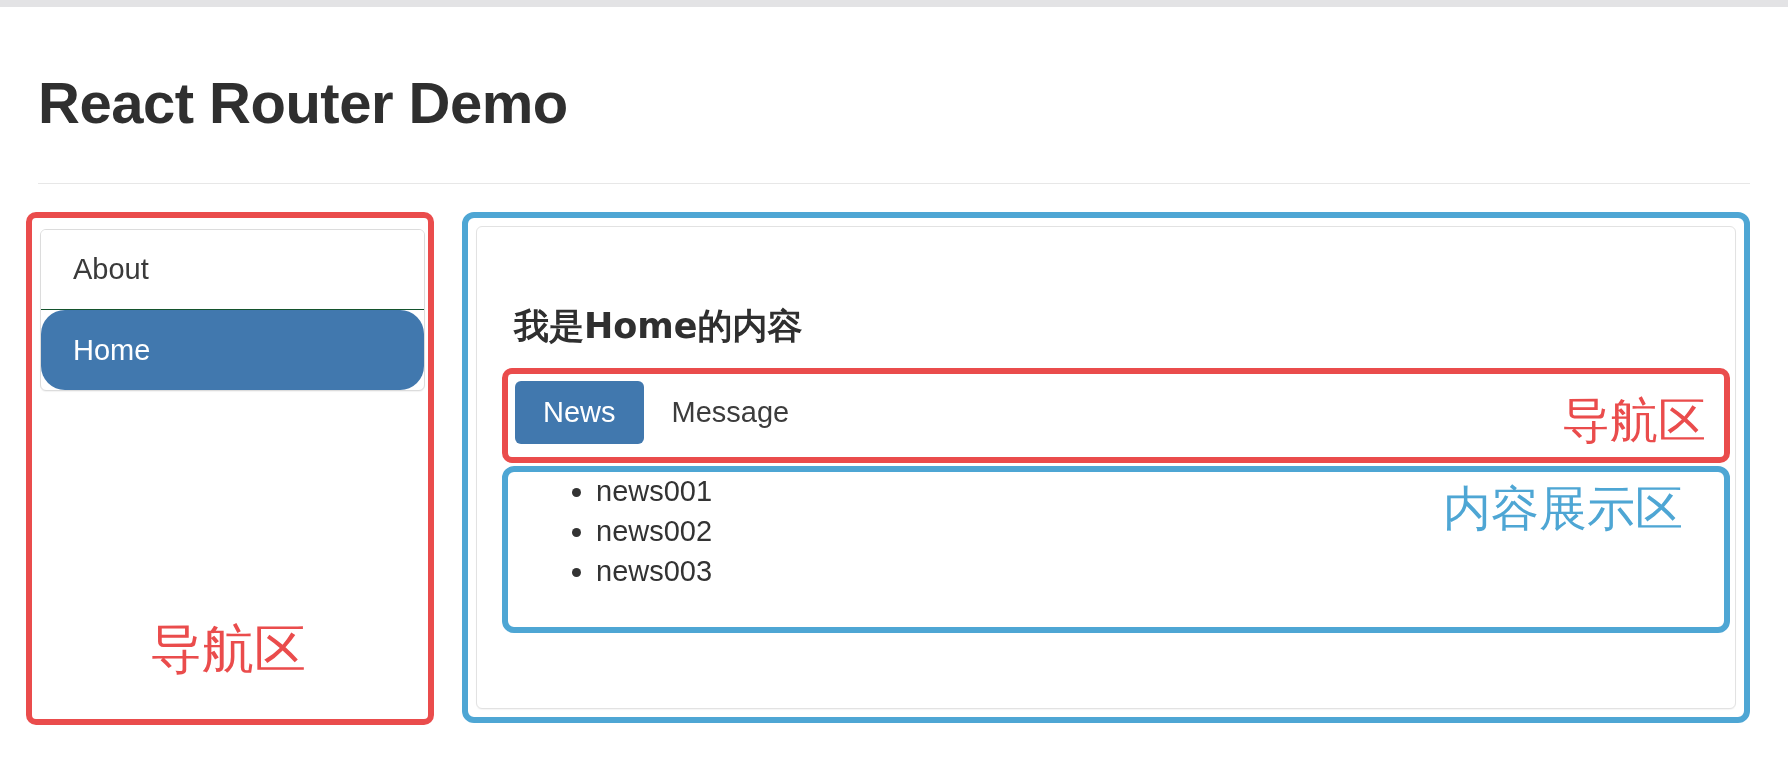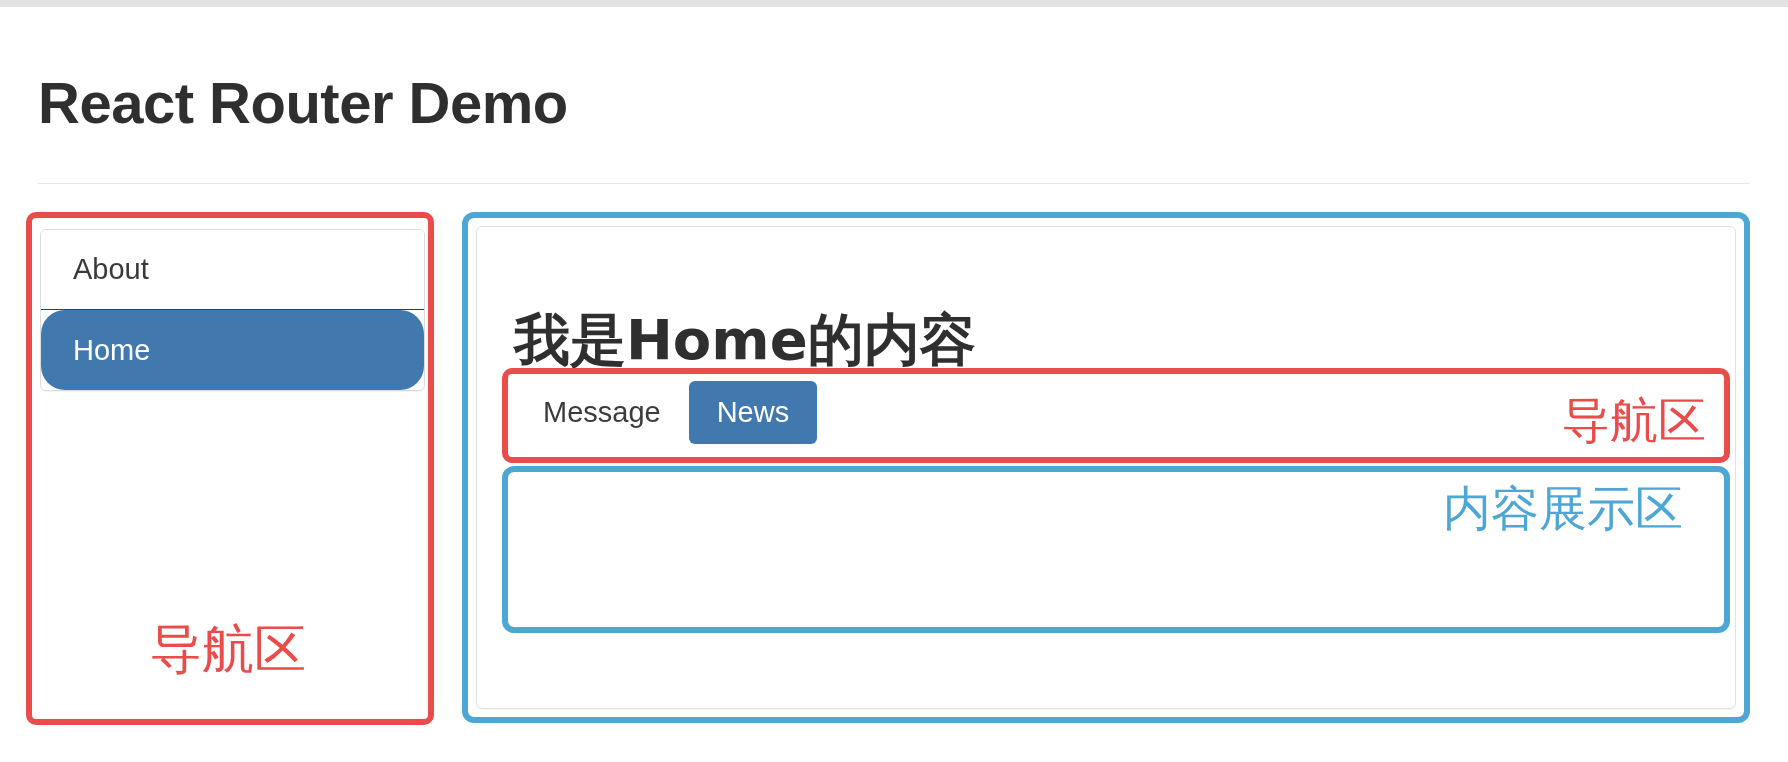--- a/index.html
+++ b/index.html
@@ -111,21 +111,21 @@
     width: 1260px; height: 483px;
     background: #fff;
     border: 1px solid #e2e2e2;
     border-radius: 6px;
     box-shadow: 0 1px 1px rgba(0,0,0,0.04);
   }
 
   #home-heading {
     position: absolute;
     left: 514px; top: 296px;
-    font-size: 56px;
+    font-size: 35px;
     font-weight: bold;
     color: #2f2f2f;
     font-family: "DejaVu Sans", "Liberation Sans", sans-serif;
     white-space: nowrap;
   }
 
   
   #tabs-annot {
     position: absolute;
     left: 502px; top: 361px;
@@ -220,25 +220,30 @@
   <div id="content-annot-label">内容展示区</div>
 
   <div id="content-panel"></div>
 
   <div id="home-heading">我是Home的内容</div>
 
   <div id="tabs-annot"></div>
   <div id="tabs-annot-label">导航区</div>
 
   <div id="tabbar">
+    <div class="tab active">
+      <span>News</span>
+    </div>
     <div class="tab">
       <span>Message</span>
     </div>
-    <div class="tab active">
-      <span>News</span>
-    </div>
   </div>
 
   <div id="list-annot"></div>
   <div id="list-annot-label">内容展示区</div>
 
+  <ul id="news-list">
+    <li>news001</li>
+    <li>news002</li>
+    <li>news003</li>
+  </ul>
 
 </div>
 
 </body></html>

